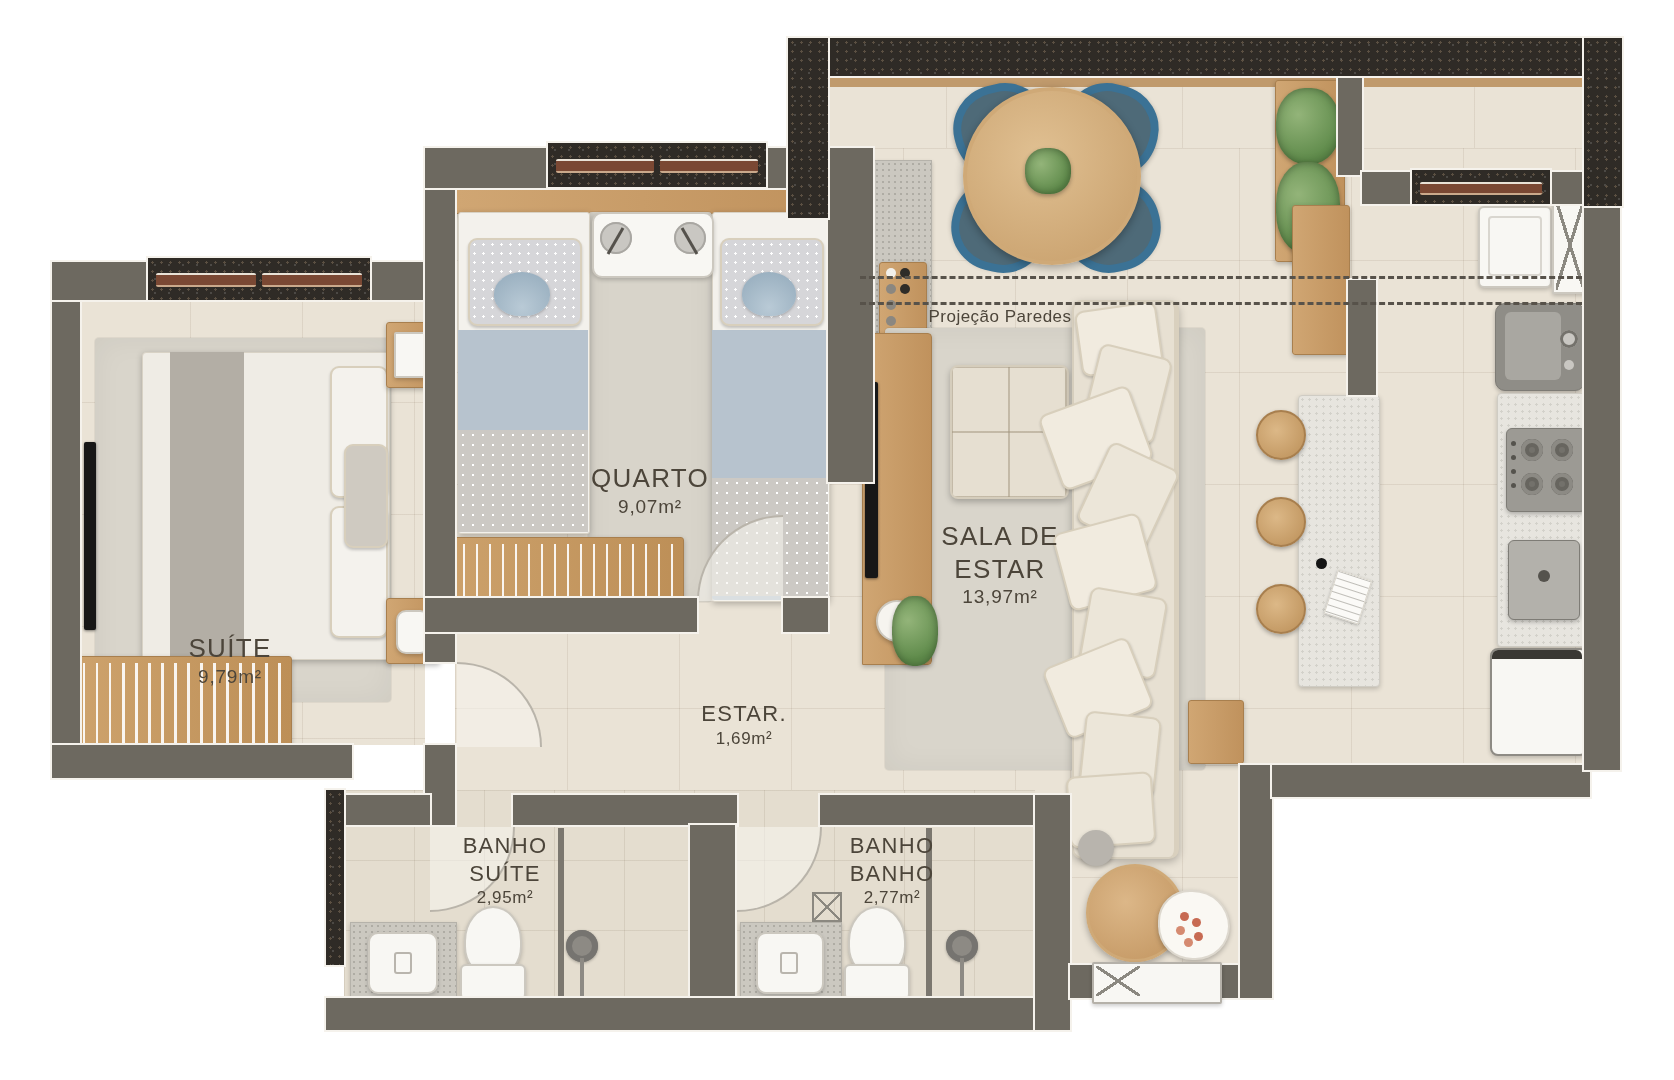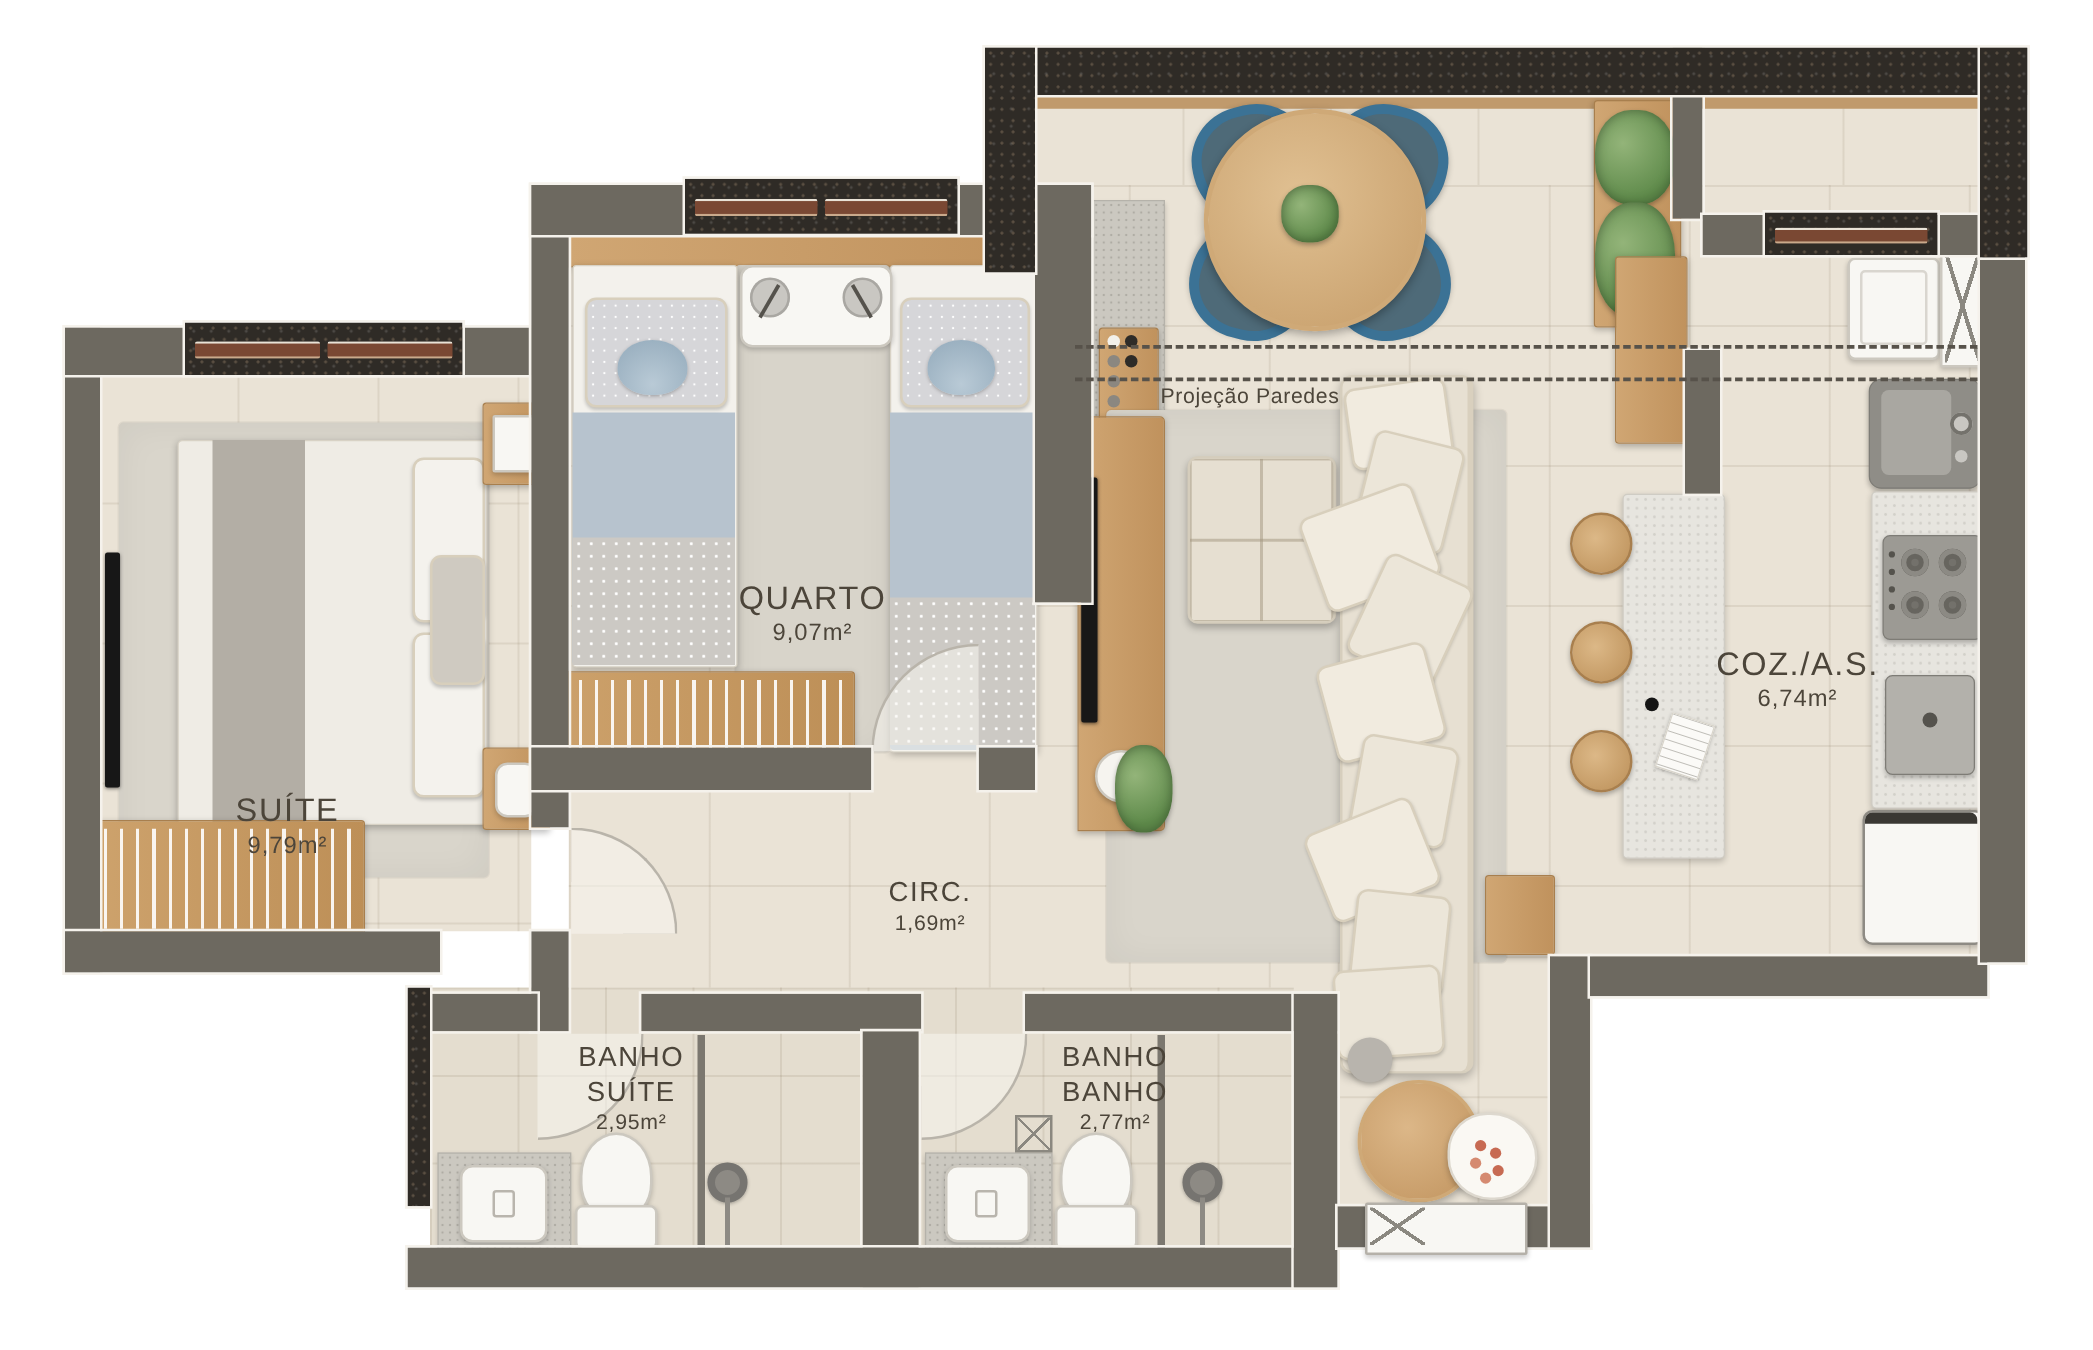--- a/index.html
+++ b/index.html
@@ -252,26 +252,27 @@
   <div class="dash" style="left:860px;top:302px;width:722px;"></div>
 
   <div class="lbl" style="left:650px;top:462px;">
     <div class="nm">QUARTO</div>
     <div class="ar">9,07m²</div>
   </div>
   <div class="lbl" style="left:230px;top:632px;">
     <div class="nm">SUÍTE</div>
     <div class="ar">9,79m²</div>
   </div>
-  <div class="lbl" style="left:1438px;top:515px;">
-    <div class="nm">COZ./A.S.</div>
-    <div class="ar">6,74m²</div>
+  <div class="lbl" style="left:1000px;top:520px;">
+    <div class="nm">SALA DE</div>
+    <div class="nm">ESTAR</div>
+    <div class="ar">13,97m²</div>
   </div>
   <div class="lbl" style="left:744px;top:700px;">
-    <div class="nm2">CIRC.</div>
+    <div class="nm2">ESTAR.</div>
     <div class="ar2">1,69m²</div>
   </div>
   <div class="lbl" style="left:505px;top:832px;">
     <div class="nm2">BANHO</div>
     <div class="nm2">SUÍTE</div>
     <div class="ar2">2,95m²</div>
   </div>
   <div class="lbl" style="left:892px;top:832px;">
     <div class="nm2">BANHO</div>
     <div class="nm2">BANHO</div>

